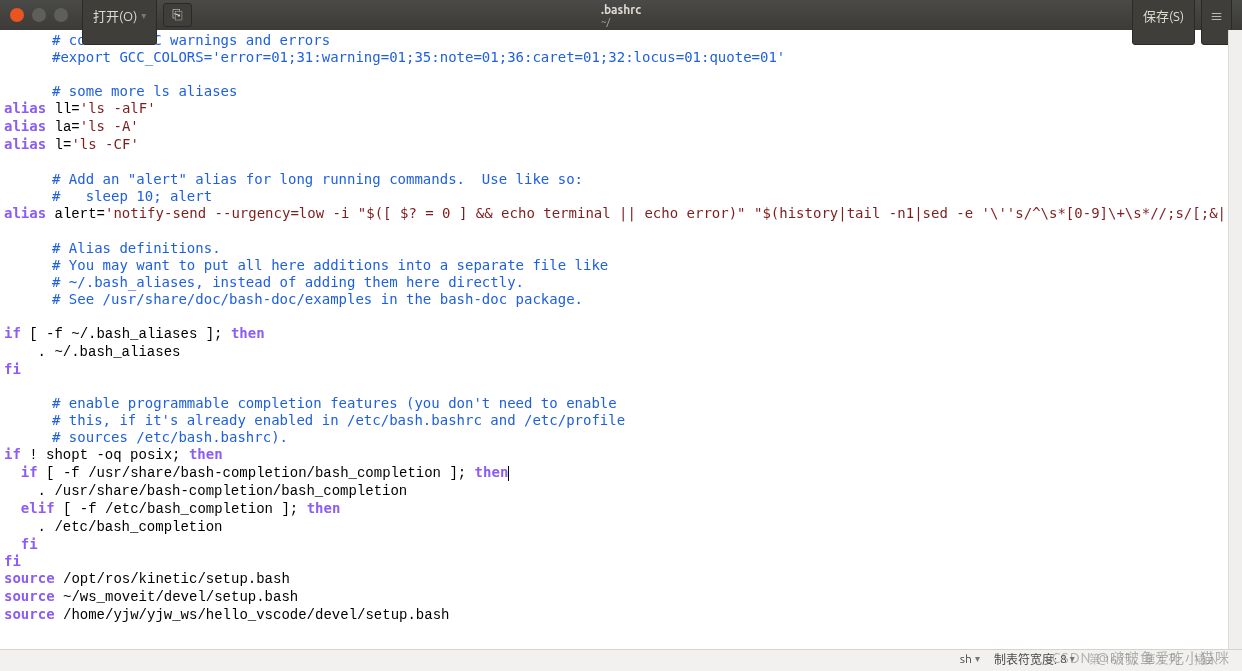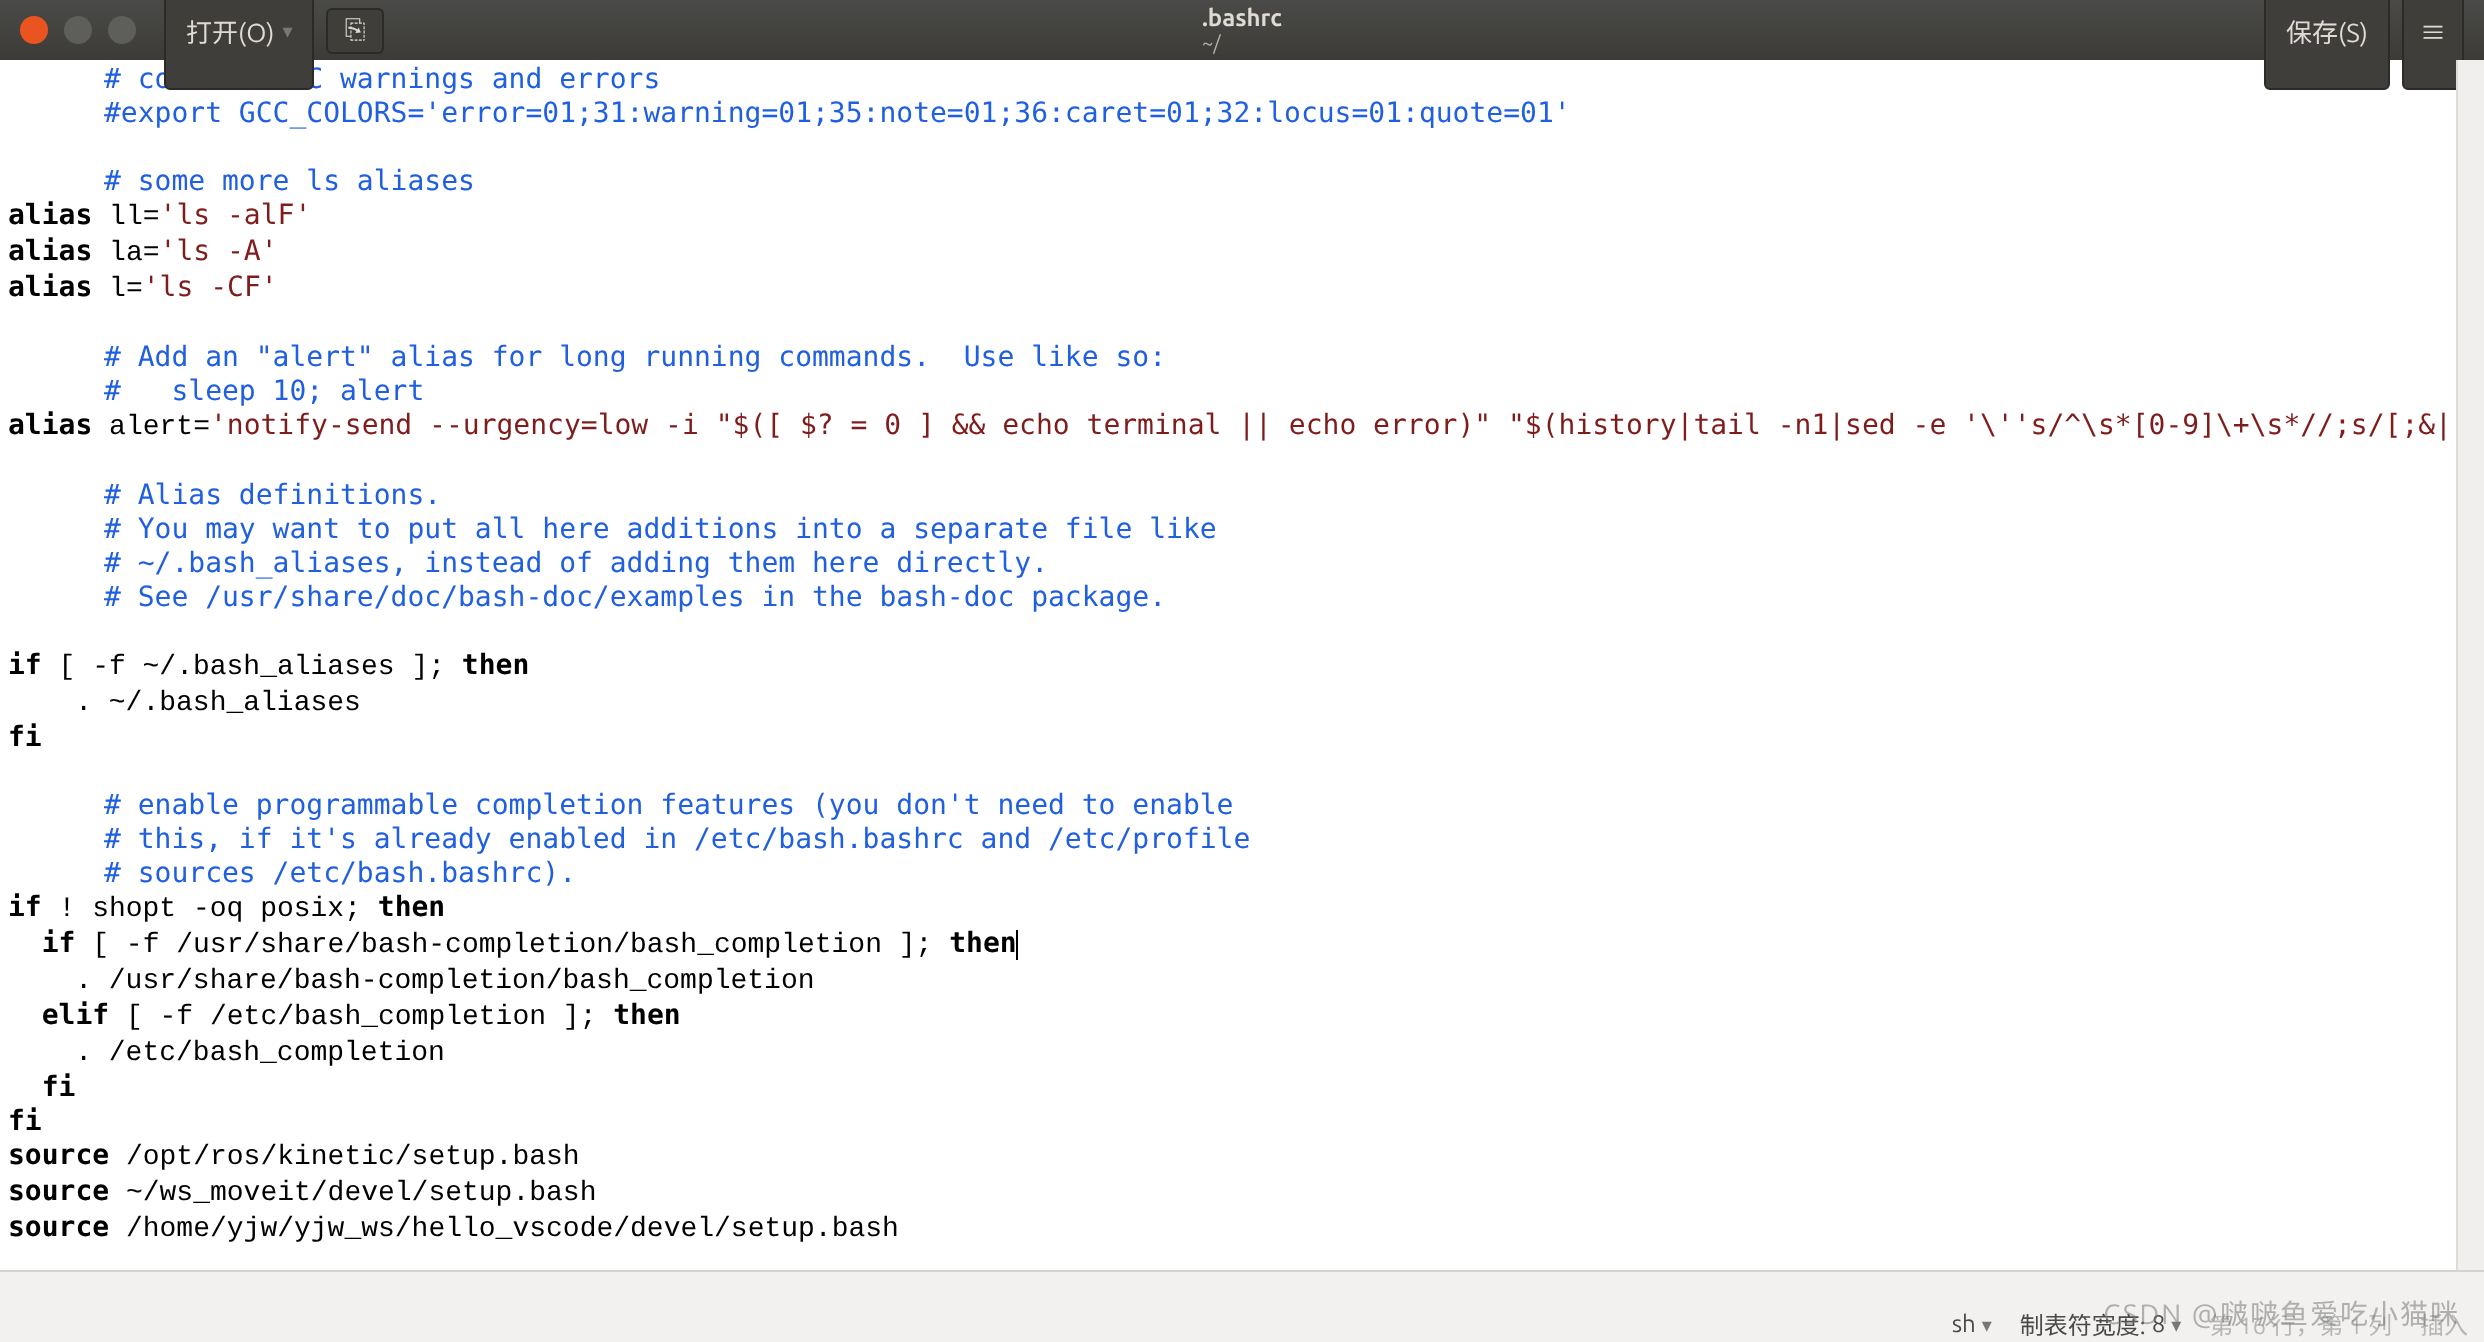--- a/index.html
+++ b/index.html
@@ -61,34 +61,34 @@
   background: #fff;
   padding: 2px 4px;
   font-family: "DejaVu Sans Mono", monospace;
   font-size: 14px;
   line-height: 17px;
   white-space: pre;
   color: #000;
   overflow: hidden;
 }
 .c-com { color: #2060e0; margin-left: 48px; } 
-.c-kw  { color: #000000; font-weight: bold; } 
+.c-kw  { color: #8b5cf6; font-weight: bold; } 
 .c-str { color: #7f1d1d; }
 .blk   { color:#000;font-family:Liberation Mono, monospace; }
 .statusbar {
   position: absolute;
   bottom: 0; left:0; right:0;
-  height: 36px;
+  height: 22px;
   background: #f2f1f0;
   border-top: 1px solid #d6d3cf;
   display: flex;
-  align-items: flex-end;
+  align-items: flex-start;
   font-size: 12px;
   color: #4a4a48;
-  padding: 0 8px;
+  padding: 0 24px;
 }
 .status-right { margin-left: auto; display:flex; gap:14px; align-items:center;}
 .status-item { display:flex; align-items:center; gap:3px; }
 .chev { font-size:10px; color:#777;}
 .watermark {
   position:absolute;
   right:12px; bottom:4px;
   font-size:14px;
   color: rgba(120,120,120,0.55);
   letter-spacing:1px;

